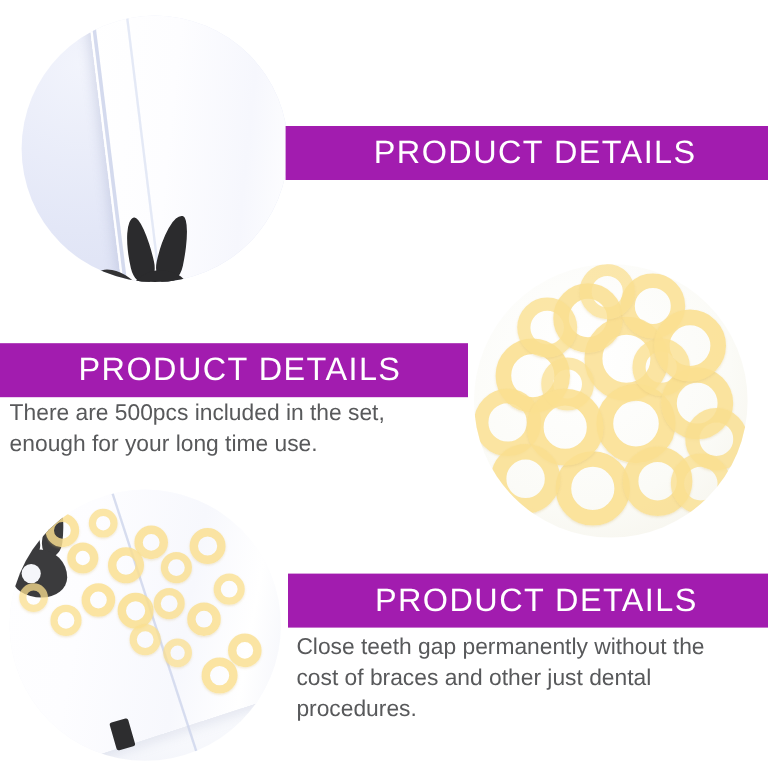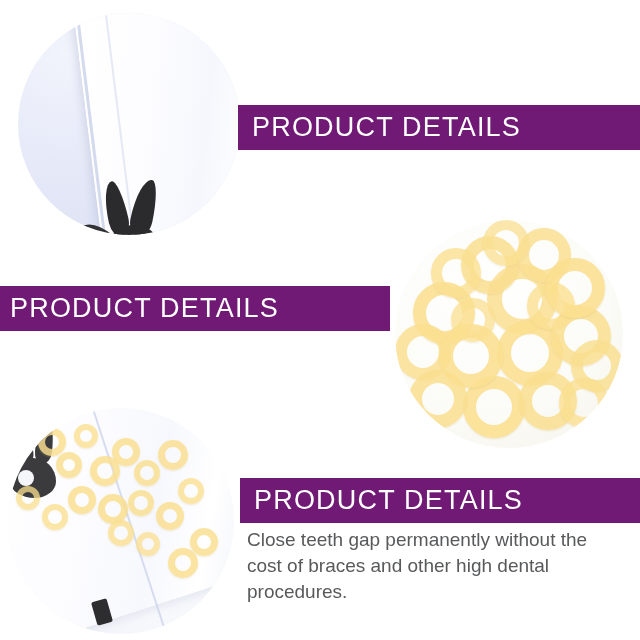--- a/index.html
+++ b/index.html
@@ -129,23 +129,24 @@
   #photo-rings-bag .bunny { left:-6px; top:14px; width:96px; height:84px; opacity:.92; }
   #photo-rings-bag .ear-l { left:12px; top:0px;  width:16px; height:42px; transform:rotate(-20deg); }
   #photo-rings-bag .ear-r { left:34px; top:-2px; width:17px; height:44px; transform:rotate(6deg); }
   #photo-rings-bag .head  { left:8px;  top:36px; width:46px; height:40px; }
   #photo-rings-bag .eye   { left:16px; top:48px; width:16px; height:16px; }
   #photo-rings-bag .arm   { left:-16px;top:40px; width:34px; height:15px; transform:rotate(30deg); }
 
   
   .banner {
     position:absolute;
-    background:#701a75;
+    background:#a21caf;
     display:flex;
     align-items:center;
+    justify-content:center;
   }
   .banner .banner-text {
     color:#ffffff;
     font-size:27px;
     font-weight:400;
     letter-spacing:1.2px;
     white-space:nowrap;
   }
 
   #banner-1 { left:238px; top:105px; width:402px; height:45px; padding-left:14px; }
@@ -234,21 +235,23 @@
       <div class="ring" style="left: 100px; top: 112px; width: 26px; height: 26px; border-width: 6px; opacity: 0.85; z-index: 6;"></div>
     </div>
 
   <div class="banner" id="banner-1">
     <span class="banner-text">PRODUCT DETAILS</span>
   </div>
 
   <div class="banner" id="banner-2">
     <span class="banner-text">PRODUCT DETAILS</span>
   </div>
+  <div class="body-copy" id="copy-2">There are 500pcs included in the set,
+enough for your long time use.</div>
 
   <div class="banner" id="banner-3">
     <span class="banner-text">PRODUCT DETAILS</span>
   </div>
   <div class="body-copy" id="copy-3">Close teeth gap permanently without the
-cost of braces and other high dental
+cost of braces and other just dental
 procedures.</div>
 
 </div>
 
 </body></html>

